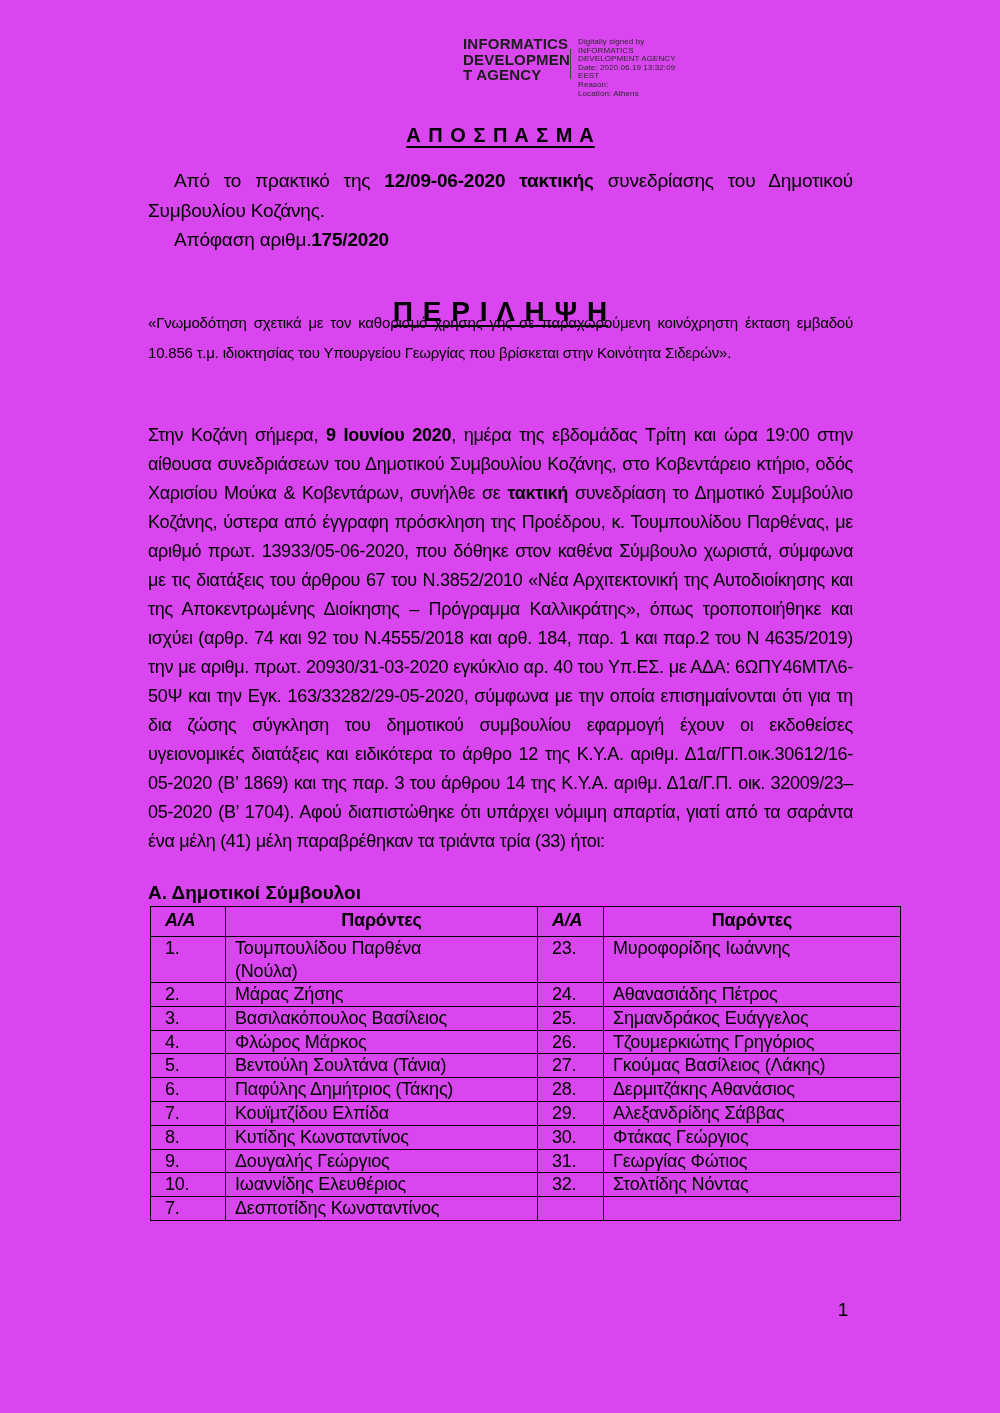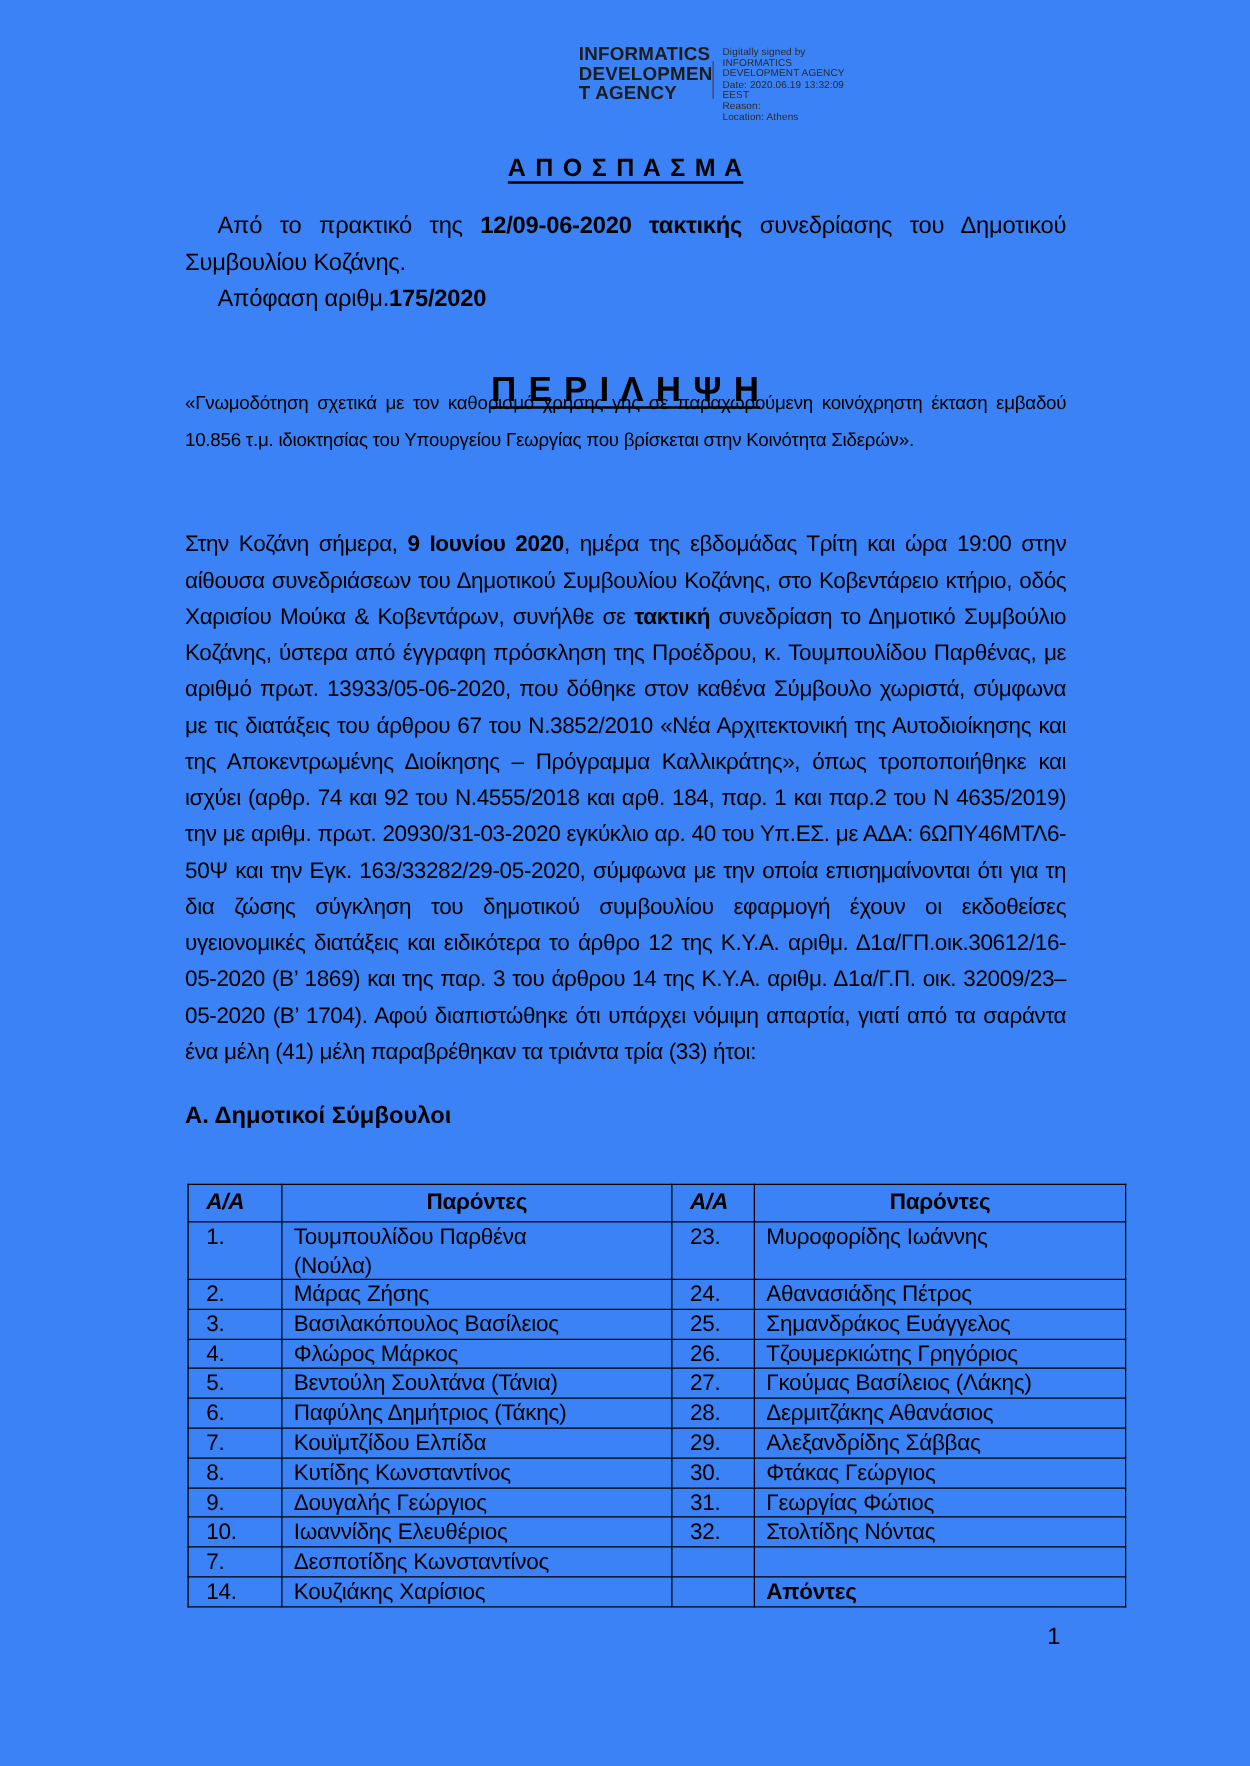--- a/index.html
+++ b/index.html
@@ -4,21 +4,21 @@
 <style>
   * { margin: 0; padding: 0; box-sizing: border-box; }
   html, body { background: #ffffff; }
   body {
     width: 1000px; height: 1413px;
     font-family: "Liberation Sans", "DejaVu Sans", sans-serif;
     color: #000;
     position: relative;
     overflow: hidden;
   }
-  .page { position: absolute; inset: 0; background: #3b82f6; }
+  .page { position: absolute; inset: 0; background: #d946ef; }
 
   
   .sig { position: absolute; left: 463px; top: 36px; display: flex; gap: 7px; }
   .sig-stamp {
     font-weight: bold; font-size: 15px; line-height: 15.5px;
     color: #1c1c1c; white-space: pre-line; width: 100px; letter-spacing: .2px;
   }
   .sig-divider { width: 1px; background: #444; height: 30px; margin-top: 13px; }
   .sig-details {
     font-size: 8px; line-height: 8.6px; color: #2b2b2b; white-space: pre-line;
@@ -53,21 +53,21 @@
     font-size: 18px; line-height: 29px; text-align: justify; letter-spacing: -0.3px;
   }
   .section-heading {
     position: absolute; left: 148px; top: 882px; font-size: 19px; font-weight: bold;
   }
 
   
   table.members {
     position: absolute; left: 150px; top: 906px; width: 750px;
     border-collapse: collapse; table-layout: fixed;
-    font-size: 18px; letter-spacing: -0.2px; margin-top: 41px;
+    font-size: 18px; letter-spacing: -0.2px;
   }
   table.members th, table.members td {
     border: 1.5px solid #000; vertical-align: top; white-space: pre-line;
     overflow: hidden;
   }
   table.members thead tr { height: 30px; }
   table.members th { font-weight: bold; line-height: 27px; }
   table.members th.num-h { font-style: italic; text-align: left; padding-left: 14px; }
   table.members th.name-h { text-align: center; }
   table.members tbody tr { height: 23.8px; }
@@ -190,24 +190,18 @@
           <td class="name">Ιωαννίδης Ελευθέριος</td>
           <td class="num">32.</td>
           <td class="name">Στολτίδης Νόντας</td>
         </tr>
         <tr>
           <td class="num">7.</td>
           <td class="name">Δεσποτίδης Κωνσταντίνος</td>
           <td class="num"></td>
           <td class="name"></td>
         </tr>
-        <tr>
-          <td class="num">14.</td>
-          <td class="name">Κουζιάκης Χαρίσιος</td>
-          <td class="num"></td>
-          <td class="name b">Απόντες</td>
-        </tr>
       </tbody>
   </table>
 
   <div class="page-num">1</div>
 
 </div>
 
 </body></html>

